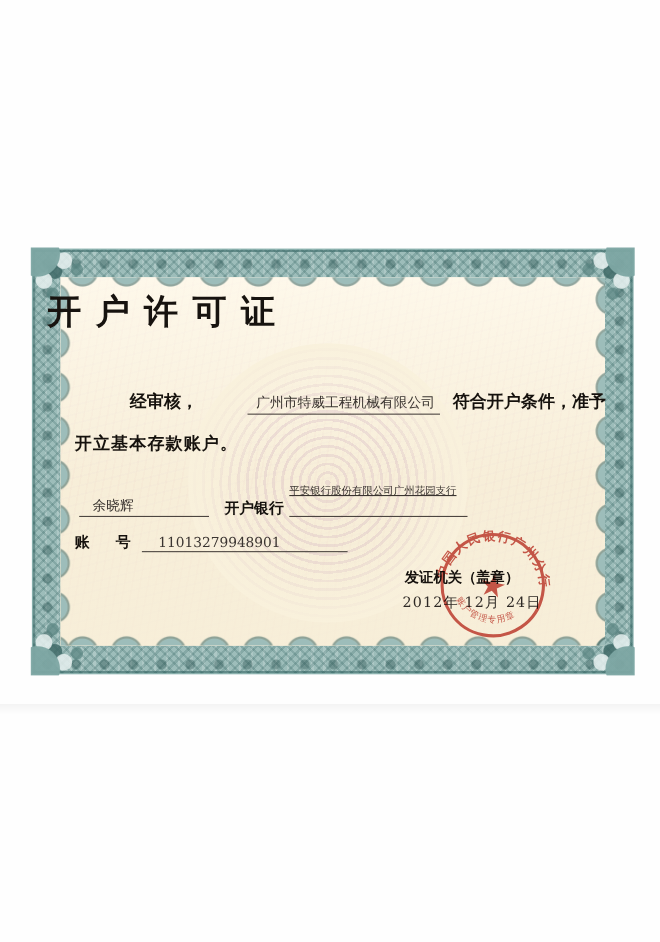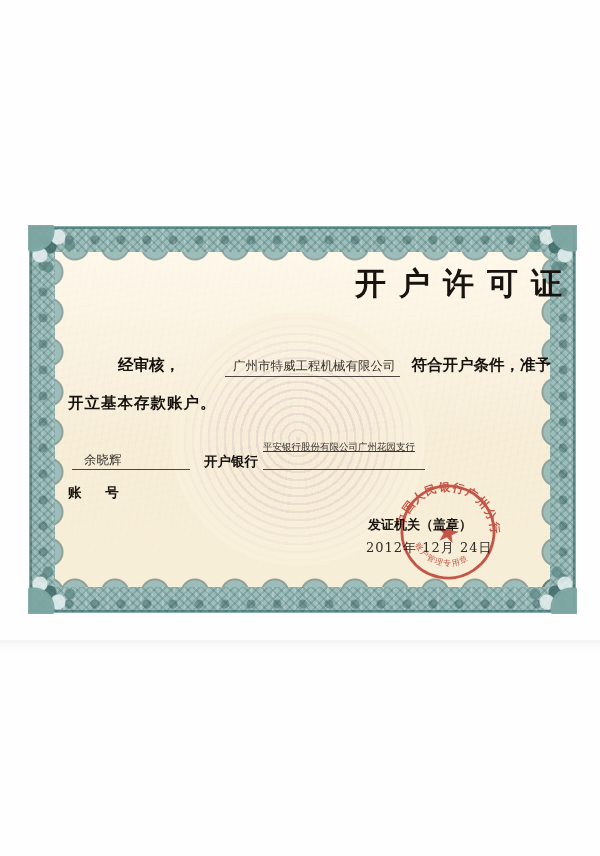--- a/index.html
+++ b/index.html
@@ -82,21 +82,21 @@
   }
   .c-tl { left:-2px; top:-2px; }
   .c-tr { right:-2px; top:-2px; transform:scaleX(-1); }
   .c-bl { left:-2px; bottom:-2px; transform:scaleY(-1); }
   .c-br { right:-2px; bottom:-2px; transform:scale(-1,-1); }
 
   
   .content { position:absolute; inset:0; color:#211d1a; }
   .title {
     position:absolute; top:36px; left:0; width:100%;
-    text-align:right; font-family:"DejaVu Serif", serif;
+    text-align:left; font-family:"DejaVu Serif", serif;
     font-weight:bold; font-size:31px; letter-spacing:13px; text-indent:13px;
     color:#17130f;
   }
   .lbl { font-weight:bold; font-size:13.5px; color:#15110d; white-space:nowrap; }
   .val { font-family:"DejaVu Serif", serif; font-size:12.5px; color:#3a3430; white-space:nowrap;margin-left:45px; }
   .red { color:#d5402c; }
   .field { border-bottom:1px solid #4c4540; }
 
   .row-approval {
     position:absolute; top:88px; left:58px; right:33px;
@@ -178,20 +178,21 @@
     </div>
 
     <div class="row-rep">
       <span class="val field rep-field">余晓辉</span>
       <span class="lbl bank-label">开户银行</span>
       <span class="val field bank-field">平安银行股份有限公司广州花园支行</span>
     </div>
 
     <div class="row-account">
       <span class="lbl account-label">账 号</span>
+      <span class="val field account-field">11013279948901</span>
     </div>
 
     <div class="lbl issuer-label">发证机关（盖章）</div>
     <div class="issue-date">2012年 12月 24日</div>
 
     <svg class="stamp" viewBox="0 0 114 114">
       <defs>
         <path id="arcTop" d="M 13,60 A 44,44 0 1 1 101,60"></path>
         <path id="arcBot" d="M 27,76 A 38,38 0 0 0 87,76"></path>
       </defs>

